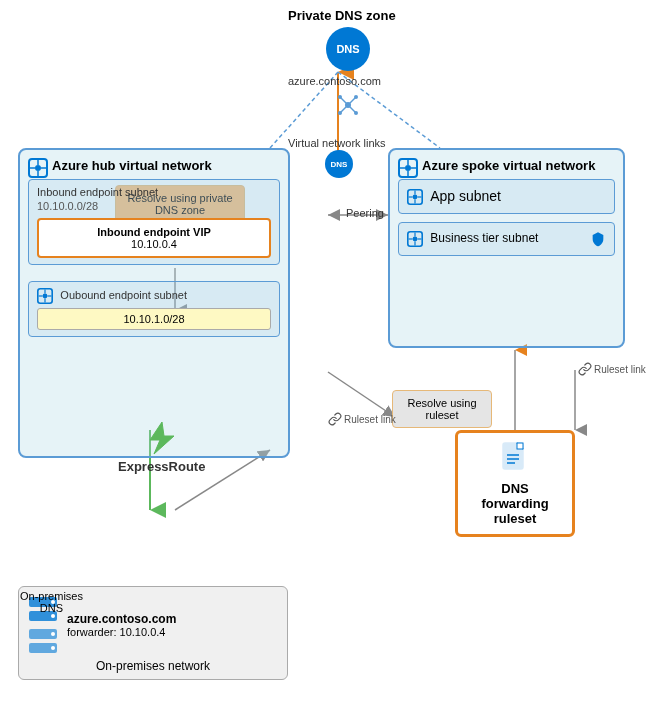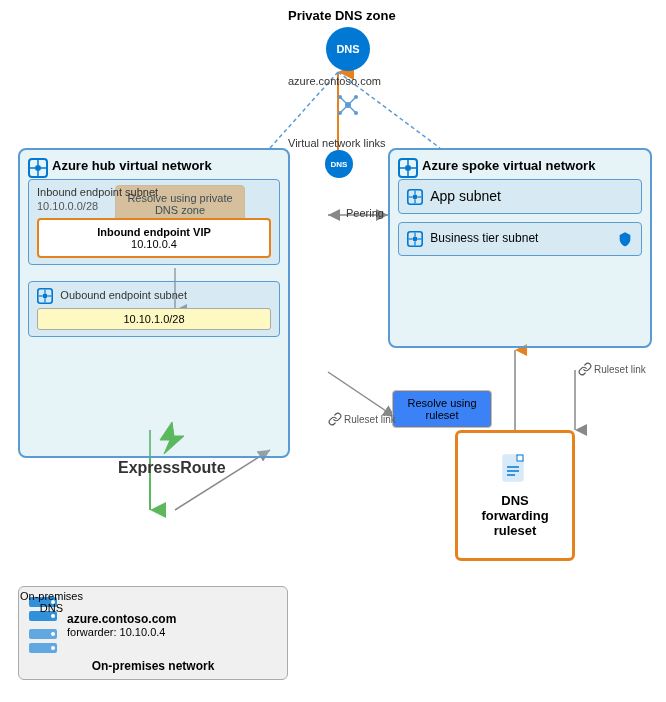--- a/index.html
+++ b/index.html
@@ -125,21 +125,21 @@
       text-align: center;
       font-size: 11px;
       margin-top: 4px;
     }
 
     
     .spoke-vnet {
       position: absolute;
       top: 148px;
       left: 388px;
-      width: 264px;
+      width: 237px;
       height: 200px;
       background: rgba(173, 216, 230, 0.3);
       border: 2px solid #5b9bd5;
       border-radius: 8px;
       padding: 8px;
     }
     .spoke-vnet-title {
       font-weight: bold;
       font-size: 13px;
       margin-bottom: 6px;
@@ -165,21 +165,21 @@
 
     
     .ruleset-box {
       position: absolute;
       top: 430px;
       left: 455px;
       width: 120px;
       border: 3px solid #e6821e;
       border-radius: 6px;
       background: #fff;
-      padding: 20px;
+      padding: 8px;
       text-align: center;
     }
     .ruleset-title {
       font-weight: bold;
       font-size: 13px;
       color: #000;
     }
 
     
     .onprem-network {
@@ -197,21 +197,21 @@
       display: flex;
       align-items: center;
       gap: 8px;
     }
     .onprem-text {
       text-align: left;
       font-size: 11px;
     }
     .onprem-network-label {
       text-align: center;
-      font-weight: bold;
+      font-weight: normal;
       font-size: 12px;
       margin-top: 4px;
     }
 
     
     .vnet-icon {
       position: absolute;
       top: 8px;
       left: 8px;
       width: 20px;
@@ -229,21 +229,21 @@
       border-radius: 4px;
       padding: 6px 8px;
       text-align: center;
       font-size: 11px;
     }
     .resolve-ruleset-box {
       position: absolute;
       top: 390px;
       left: 392px;
       width: 100px;
-      background: #3b82f6;
+      background: #e5e5e5;
       border: 1px solid #e6b878;
       border-radius: 4px;
       padding: 6px 8px;
       text-align: center;
       font-size: 11px;
     }
 
     
     .ruleset-link-label {
       position: absolute;
@@ -257,21 +257,21 @@
     
     .peering-label {
       position: absolute;
       font-size: 11px;
       color: #333;
     }
 
     
     .expressroute-label {
       position: absolute;
-      font-size: 16px;
+      font-size: 13px;
       font-weight: bold;
       color: #333;
       text-align: center;
     }
 
     
     .dns-small {
       display: inline-flex;
       align-items: center;
       justify-content: center;

